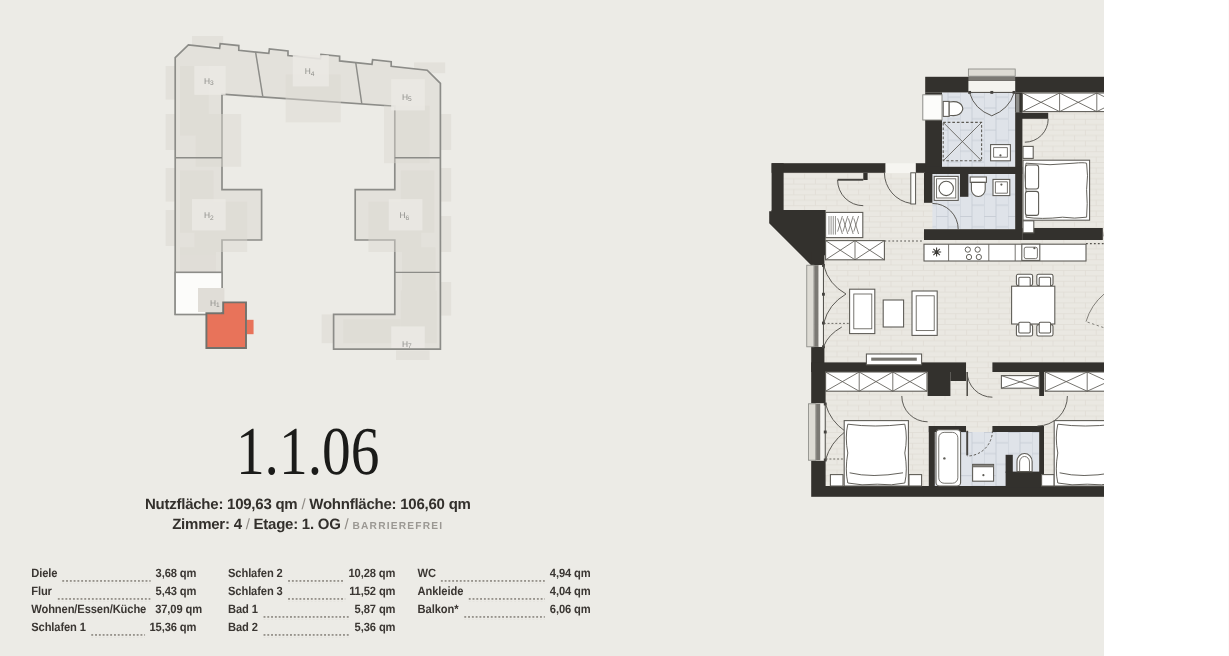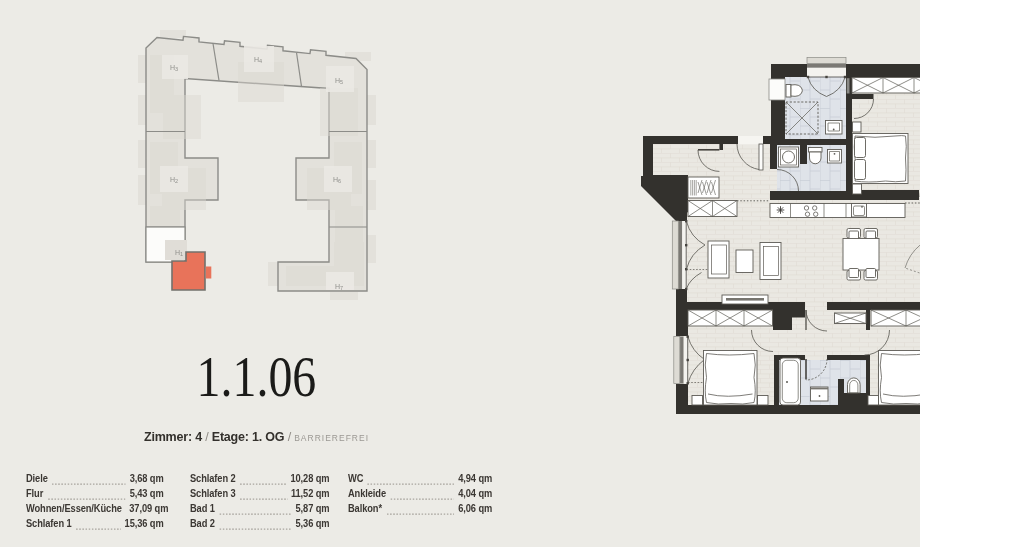--- a/index.html
+++ b/index.html
@@ -7,21 +7,21 @@
   font-family:"Liberation Sans",sans-serif;}
 #base{position:absolute;left:0;top:0;}
 .title{position:absolute;left:0;top:344px;width:513px;text-align:center;
   font-family:"Liberation Serif",serif;font-size:57px;color:#1b1b19;letter-spacing:0px;
   transform:scaleX(0.84);transform-origin:256px 0;}
 .sub1{position:absolute;left:0;top:413px;width:513px;text-align:center;
   font-size:12.5px;font-weight:700;color:#33302c;letter-spacing:-0.2px;}
 .sub2{position:absolute;left:0;top:430px;width:513px;text-align:center;
   font-size:12.5px;font-weight:700;color:#33302c;letter-spacing:-0.2px;}
 .sl{color:#8f8b85;font-weight:400;}
-.bf{font-size:8.5px;color:#9b9893;letter-spacing:1px;font-weight:400;}
+.bf{font-size:8.5px;color:#9b9893;letter-spacing:1px;font-weight:700;}
 .col{position:absolute;top:472.5px;font-size:10px;font-weight:700;color:#3b3733;letter-spacing:-0.1px;
   transform:scaleX(0.93);transform-origin:0 0;}
 .row{display:flex;align-items:baseline;height:15.2px;}
 .ld{flex:1 1 auto;margin:0 4px 2px 4px;height:3px;align-self:flex-end;
   background-image:radial-gradient(circle,#97938c 0.7px,rgba(0,0,0,0) 0.9px);
   background-size:3.4px 3.4px;background-position:left bottom;background-repeat:repeat-x;}
 .nm{white-space:nowrap;}
 .vl{white-space:nowrap;}
 </style>
 </head>
@@ -506,20 +506,21 @@
   <g transform="rotate(33 981 213)">
     <rect x="973" y="200" width="17" height="16"></rect>
     <rect x="974.5" y="218" width="14" height="9"></rect>
   </g>
 </g>
 </g>
 </svg>
 
 <div class="title">1.1.06</div>
 
+<div class="sub1">Nutzfläche: 109,63 qm <span class="sl">/</span> Wohnfläche: 106,60 qm</div>
 
 <div class="sub2">Zimmer: 4 <span class="sl">/</span> Etage: 1. OG <span class="sl">/</span> <span class="bf">BARRIEREFREI</span></div>
 
 <div class="col" style="left:26px;width:148px;">
   <div class="row">
         <span class="nm">Diele</span>
         <span class="ld"></span>
         <span class="vl">3,68 qm</span>
       </div>
   <div class="row">

